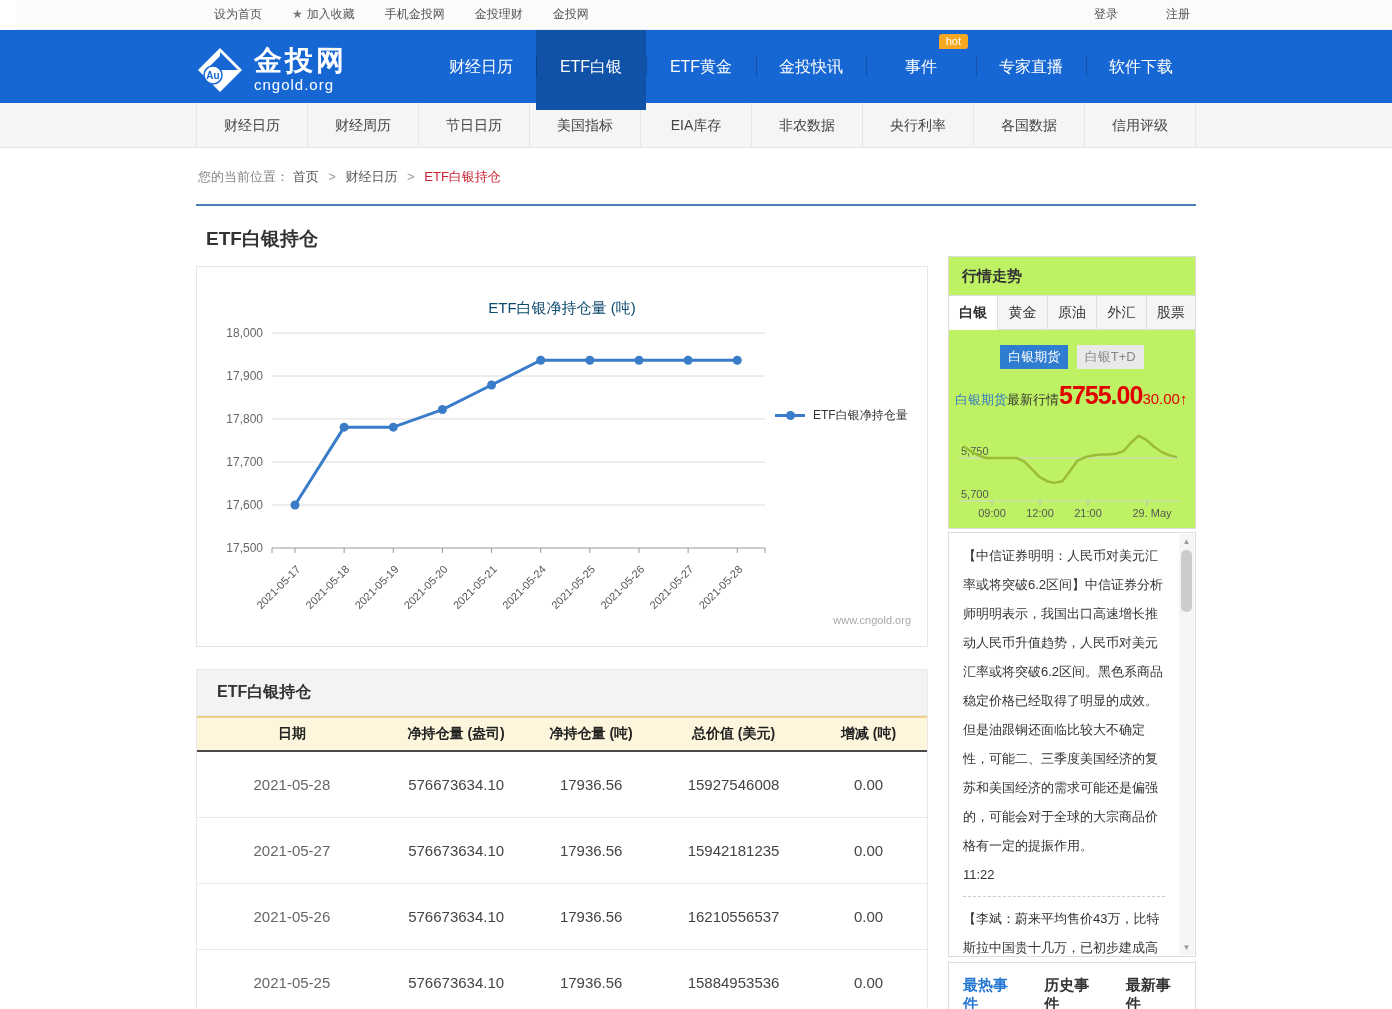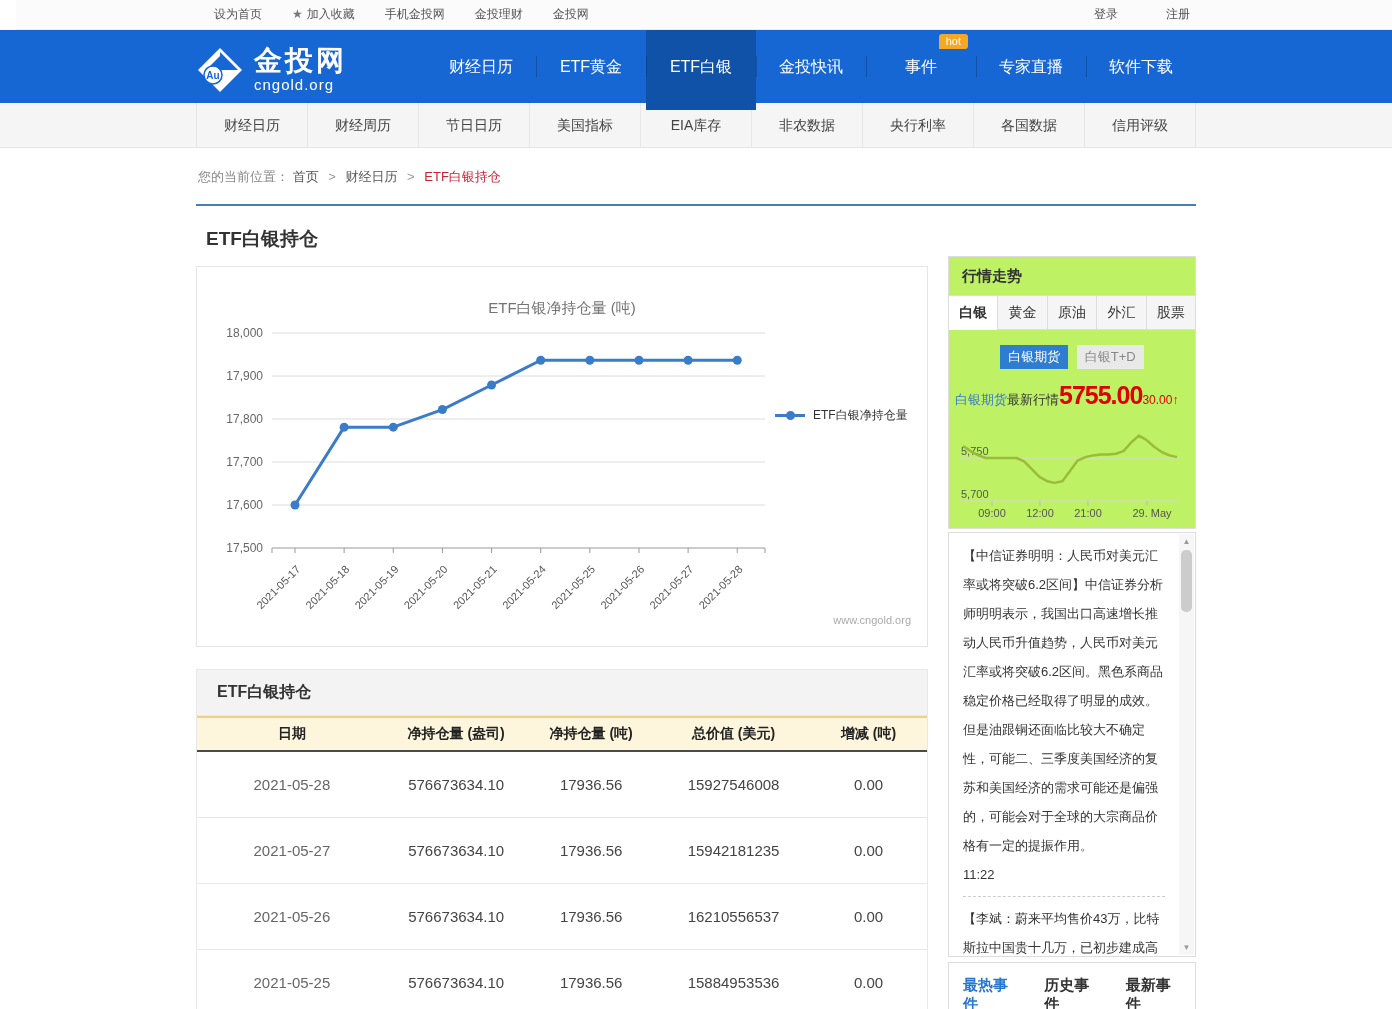--- a/index.html
+++ b/index.html
@@ -40,21 +40,21 @@
   .bc-link { color:#555; cursor:pointer;margin-top:20px; }
   .bc-sep { margin:0 6px; color:#999; }
   .bc-current { color:#c23; cursor:pointer; }
   .title-rule { height:2px; background:#4a7fb5; margin-top:18px; }
   .page-title { font-size:19px; font-weight:bold; margin:20px 0 0 10px; color:#333; }
 
   .main-col { width:732px; }
 
   
   .chart-box { margin-top:14px; border:1px solid #e5e5e5; height:381px; position:relative; background:#fff; }
-  .chart-title { text-align:center; margin-top:32px; font-size:15px; color:#737373; }
+  .chart-title { text-align:center; margin-top:32px; font-size:15px; color:#0c4a6e; }
   .chart-svg { position:absolute; left:0; top:60px; }
   .legend { position:absolute; left:578px; top:140px; display:flex; align-items:center; gap:8px; font-size:12px; color:#333; }
   .legend-marker { width:30px; height:3px; background:#3b7cc9; position:relative; }
   .legend-marker::after { content:""; position:absolute; left:11px; top:-3px; width:9px; height:9px; border-radius:50%; background:#3b7cc9; }
   .watermark { position:absolute; right:16px; bottom:20px; font-size:11px; color:#aaa; }
 
   
   .table-box { margin-top:22px; border:1px solid #e8e8e8; }
   .table-section-header { background:#f3f3f3; padding:12px 20px; font-size:16px; font-weight:bold; color:#333; border-bottom:1px solid #e8e8e8; }
   table { width:100%; border-collapse:collapse; }
@@ -71,21 +71,21 @@
   .market-tabs { display:flex; border-top:1px solid #ddd; }
   .market-tab { flex:1; text-align:center; line-height:33px; font-size:14px; background:#f5f5f5; border-left:1px solid #ddd; border-bottom:1px solid #ddd; cursor:pointer; color:#333; }
   .market-tab:first-child { border-left:none; }
   .market-tab.active { background:#fff; border-bottom:1px solid #fff; font-weight:bold; }
   .market-buttons { text-align:center; margin-top:15px; }
   .btn-futures { display:inline-block; background:#2f7dd1; color:#fff; font-size:13px; padding:3px 8px; cursor:pointer; }
   .btn-td { display:inline-block; background:#e9e9e9; color:#888; font-size:13px; padding:3px 8px; margin-left:4px; cursor:pointer; }
   .price-row { margin:12px 6px 0; font-size:13px; white-space:nowrap; }
   .price-link { color:#3a7cc4; cursor:pointer; }
   .price-value { font-size:25px; font-weight:bold; color:#e00000; letter-spacing:-1px; }
-  .price-change { font-size:12px; color:#e00000; }
+  .price-change { font-size:15px; color:#e00000; }
   .mini-svg { display:block; margin:4px 0 6px 10px; }
 
   .news-box { border:1px solid #ddd; margin-top:3px; height:425px; position:relative; overflow:hidden; background:#fff; }
   .news-inner { padding:8px 30px 8px 14px; font-size:13px; line-height:29px; color:#333; }
   .news-time { display:block; }
   .news-divider { border-top:1px dashed #ccc; margin:7px 0; }
   .scrollbar { position:absolute; top:1px; right:1px; bottom:1px; width:15px; background:#f6f6f6; }
   .scroll-up,.scroll-down { position:absolute; left:0; right:0; text-align:center; font-size:8px; color:#999; cursor:pointer; }
   .scroll-up { top:3px; } .scroll-down { bottom:3px; }
   .scroll-thumb { position:absolute; top:16px; left:2px; width:11px; height:62px; background:#ccc; border-radius:5px; cursor:pointer; }
@@ -124,22 +124,22 @@
         <circle cx="17" cy="29" r="9" fill="#ffffff" stroke="#1667d3" stroke-width="1.5"></circle>
         <text x="17" y="33" font-size="10" font-weight="bold" fill="#1667d3" text-anchor="middle">Au</text>
       </svg>
       <div>
         <div class="logo-name">金投网</div>
         <div class="logo-domain">cngold.org</div>
       </div>
     </div>
     <div class="nav-items">
       <div class="nav-item">财经日历</div>
+      <div class="nav-item active">ETF白银</div>
       <div class="nav-item">ETF黄金</div>
-      <div class="nav-item active">ETF白银</div>
       <div class="nav-item">金投快讯</div>
       <div class="nav-item"><span>事件</span><span class="hot-badge">hot</span></div>
       <div class="nav-item">专家直播</div>
       <div class="nav-item">软件下载</div>
     </div>
   </div>
 </div>
 
 <div class="subnav">
   <div class="inner">

